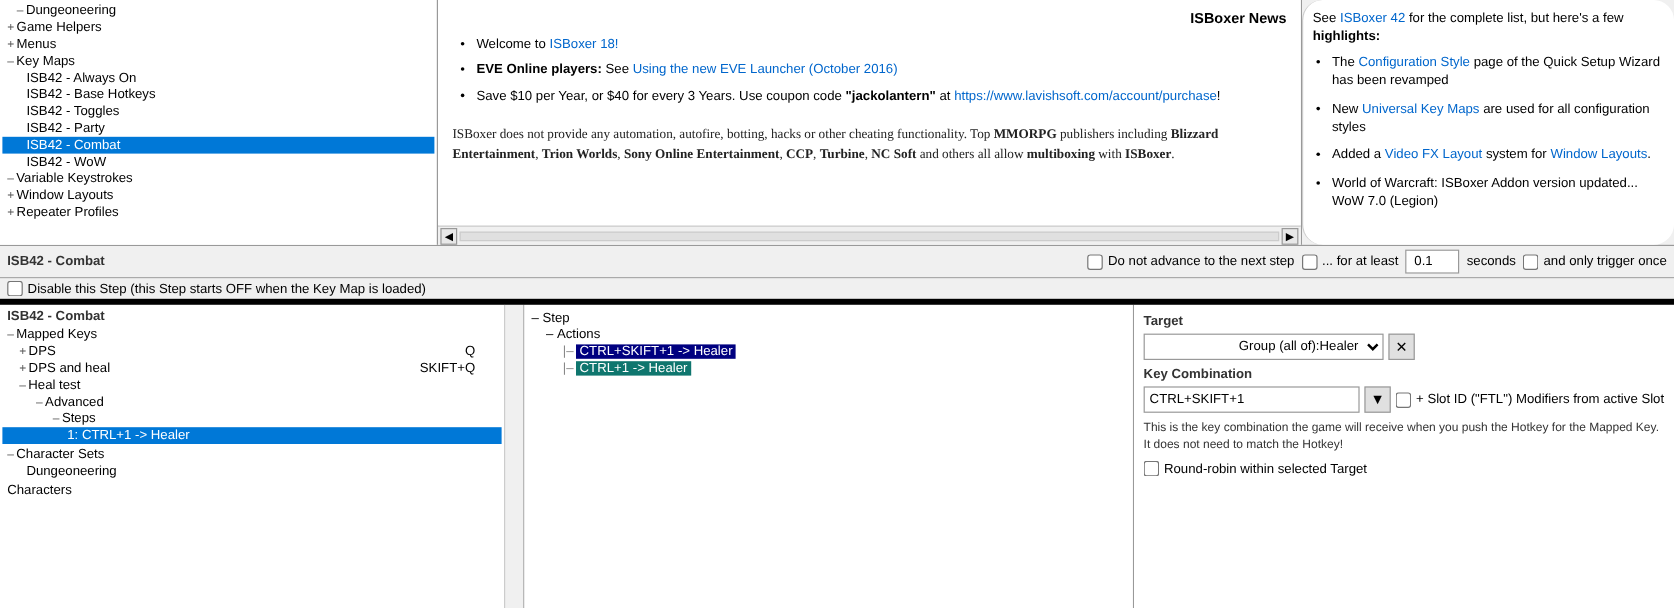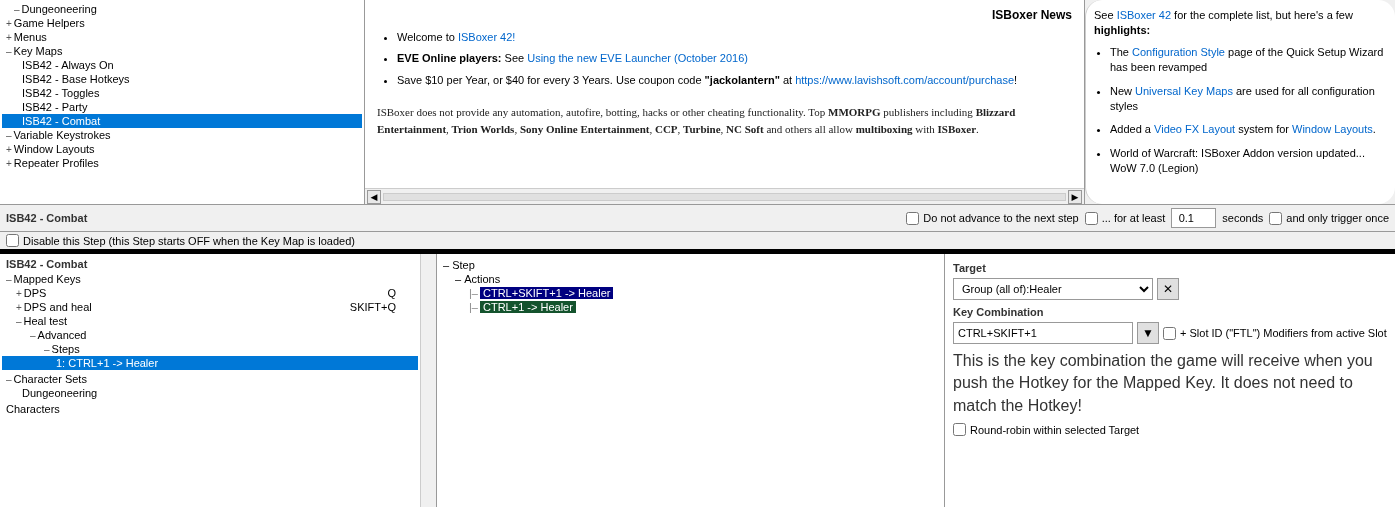--- a/index.html
+++ b/index.html
@@ -31,25 +31,25 @@
     
     
     .bottom-content { display: flex; flex: 1; overflow: hidden; }
     .bottom-left-title { font-weight: bold; padding: 2px 4px; color: #333; font-size: 11px; }
     .step-tree { font-size: 11px; }
     
     
     .bottom-right { width: 450px; min-width: 450px; background: #fff; padding: 8px; overflow-y: auto; }
     .panel-section-label { font-weight: bold; font-size: 11px; margin-bottom: 4px; color: #333; }
     .input-row { display: flex; align-items: center; gap: 4px; margin-bottom: 6px; }
-    .combo-box { height: 22px; border: 1px solid #999; background: #fff; padding: 2px 4px; font-size: 11px; min-width: 150px; }
+    .combo-box { height: 22px; border: 1px solid #999; background: #fff; padding: 2px 4px; font-size: 11px; min-width: 150px; text-align: right; }
     .combo-box-wide { width: 200px; }
     .small-btn { width: 22px; height: 22px; border: 1px solid #999; background: #e0e0e0; cursor: pointer; display: flex; align-items: center; justify-content: center; font-size: 12px; }
     .key-combo-input { height: 22px; border: 1px solid #999; background: #fff; padding: 2px 4px; font-size: 11px; width: 180px; }
-    .desc-text { font-size: 16px; color: #333; line-height: 1.4; margin: 6px 0; }
+    .desc-text { font-size: 10px; color: #333; line-height: 1.4; margin: 6px 0; }
     .checkbox-label { display: flex; align-items: center; gap: 4px; font-size: 11px; }
     input[type="checkbox"] { width: 13px; height: 13px; }
     input[type="number"] { width: 40px; height: 20px; border: 1px solid #999; font-size: 11px; text-align: center; }
     .expand-icon { font-size: 10px; margin-right: 2px; color: #555; }
     
     
     .top-left-wrap { display: flex; width: 365px; min-width: 365px; border-right: 1px solid #999; }
     .top-scroll-col { width: 16px; background: #f0f0f0; border-left: 1px solid #ccc; display: flex; flex-direction: column; align-items: center; gap: 2px; padding-top: 2px; }
     .scroll-arrow { width: 14px; height: 14px; border: 1px solid #999; background: #e8e8e8; display: flex; align-items: center; justify-content: center; font-size: 9px; cursor: pointer; }
     
@@ -105,20 +105,23 @@
         </div>
         <div class="tree-item" style="padding-left: 20px;">
           <span>ISB42 - Toggles</span>
         </div>
         <div class="tree-item" style="padding-left: 20px;">
           <span>ISB42 - Party</span>
         </div>
         <div class="tree-item selected" style="padding-left: 20px;">
           <span>ISB42 - Combat</span>
         </div>
+        <div class="tree-item" style="padding-left: 20px;">
+          <span>ISB42 - WoW</span>
+        </div>
         <div class="tree-item">
           <span class="expand-icon">–</span>
           <span>Variable Keystrokes</span>
         </div>
         <div class="tree-item">
           <span class="expand-icon">+</span>
           <span>Window Layouts</span>
         </div>
         <div class="tree-item">
           <span class="expand-icon">+</span>
@@ -129,21 +132,21 @@
         <div class="scroll-arrow">▲</div>
         <div class="scroll-arrow">🔍</div>
         <div class="scroll-arrow">🔍</div>
       </div>
     </div>
 
     <div class="center-wrap">
       <div class="center-content" style="background:#fff; overflow-y:auto; padding: 8px 12px; flex:1; display:flex; flex-direction:column;">
         <h3 style="text-align:right; font-size:12px; margin-bottom:8px;">ISBoxer News</h3>
         <ul class="news-list">
-          <li>Welcome to <a href="#" class="news-link">ISBoxer 42!</a></li>
+          <li>Welcome to <a href="#" class="news-link">ISBoxer 18!</a></li>
           <li><strong>EVE Online players:</strong> See <a href="#" class="news-link">Using the new EVE Launcher (October 2016)</a></li>
           <li>Save $10 per Year, or $40 for every 3 Years. Use coupon code <strong>"jackolantern"</strong> at <a href="#" class="news-link">https://www.lavishsoft.com/account/purchase</a>!</li>
         </ul>
         <div class="news-notice">
           <p>ISBoxer does not provide any automation, autofire, botting, hacks or other cheating functionality. Top <strong>MMORPG</strong> publishers including <strong>Blizzard Entertainment</strong>, <strong>Trion Worlds</strong>, <strong>Sony Online Entertainment</strong>, <strong>CCP</strong>, <strong>Turbine</strong>, <strong>NC Soft</strong> and others all allow <strong>multiboxing</strong> with <strong>ISBoxer</strong>.</p>
         </div>
       </div>
       <div class="horiz-scroll">
         <div class="scroll-arrow-h">◀</div>
         <div class="scroll-track"></div>
@@ -268,21 +271,21 @@
               <span>Actions</span>
             </div>
 
             <div style="display:flex; align-items:center; padding:1px 2px 1px 28px;">
               <span style="color:#888; margin-right:2px;">|–</span>
               <span style="background:#000080; color:#fff; padding:0 3px;">CTRL+SKIFT+1 -&gt; Healer</span>
             </div>
 
             <div style="display:flex; align-items:center; padding:1px 2px 1px 28px;">
               <span style="color:#888; margin-right:2px;">|–</span>
-              <span style="background:#14532d; color:#fff; padding:0 3px;">CTRL+1 -&gt; Healer</span>
+              <span style="background:#0f766e; color:#fff; padding:0 3px;">CTRL+1 -&gt; Healer</span>
             </div>
           </div>
         </div>
       </div>
 
       <div class="bottom-right">
 
         <div class="panel-section-label">Target</div>
         <div class="input-row">
           <select class="combo-box combo-box-wide">

